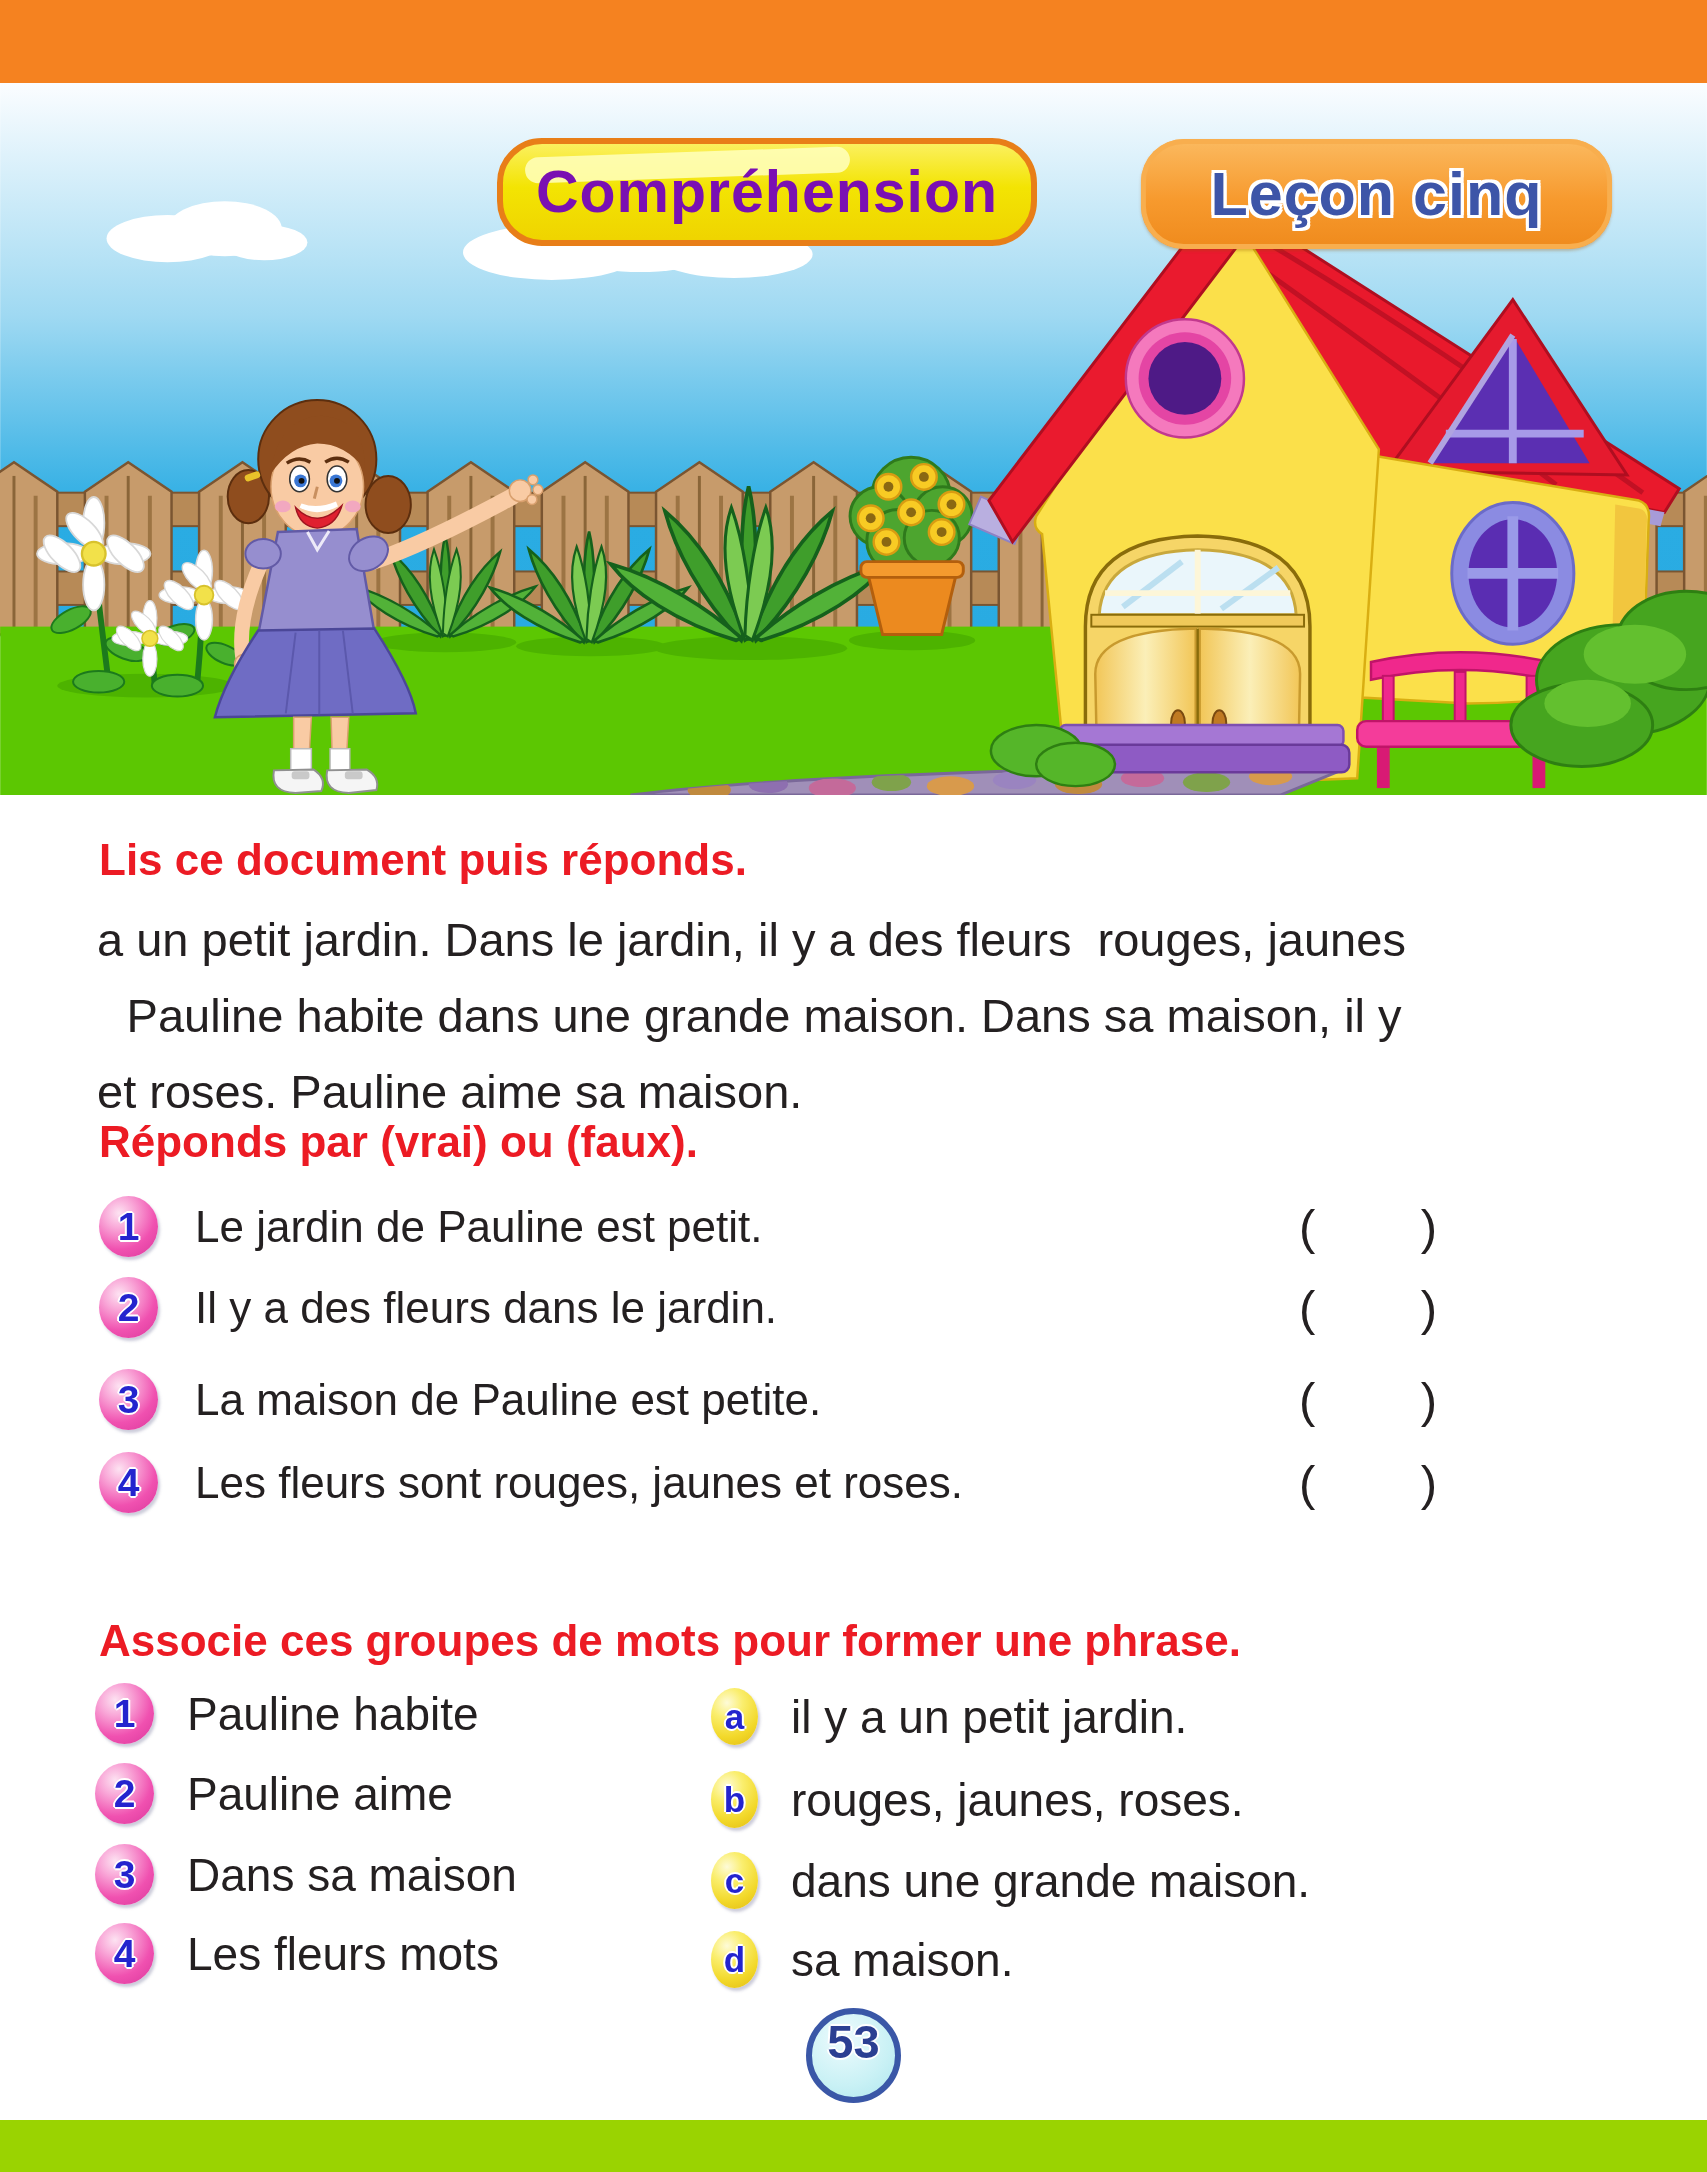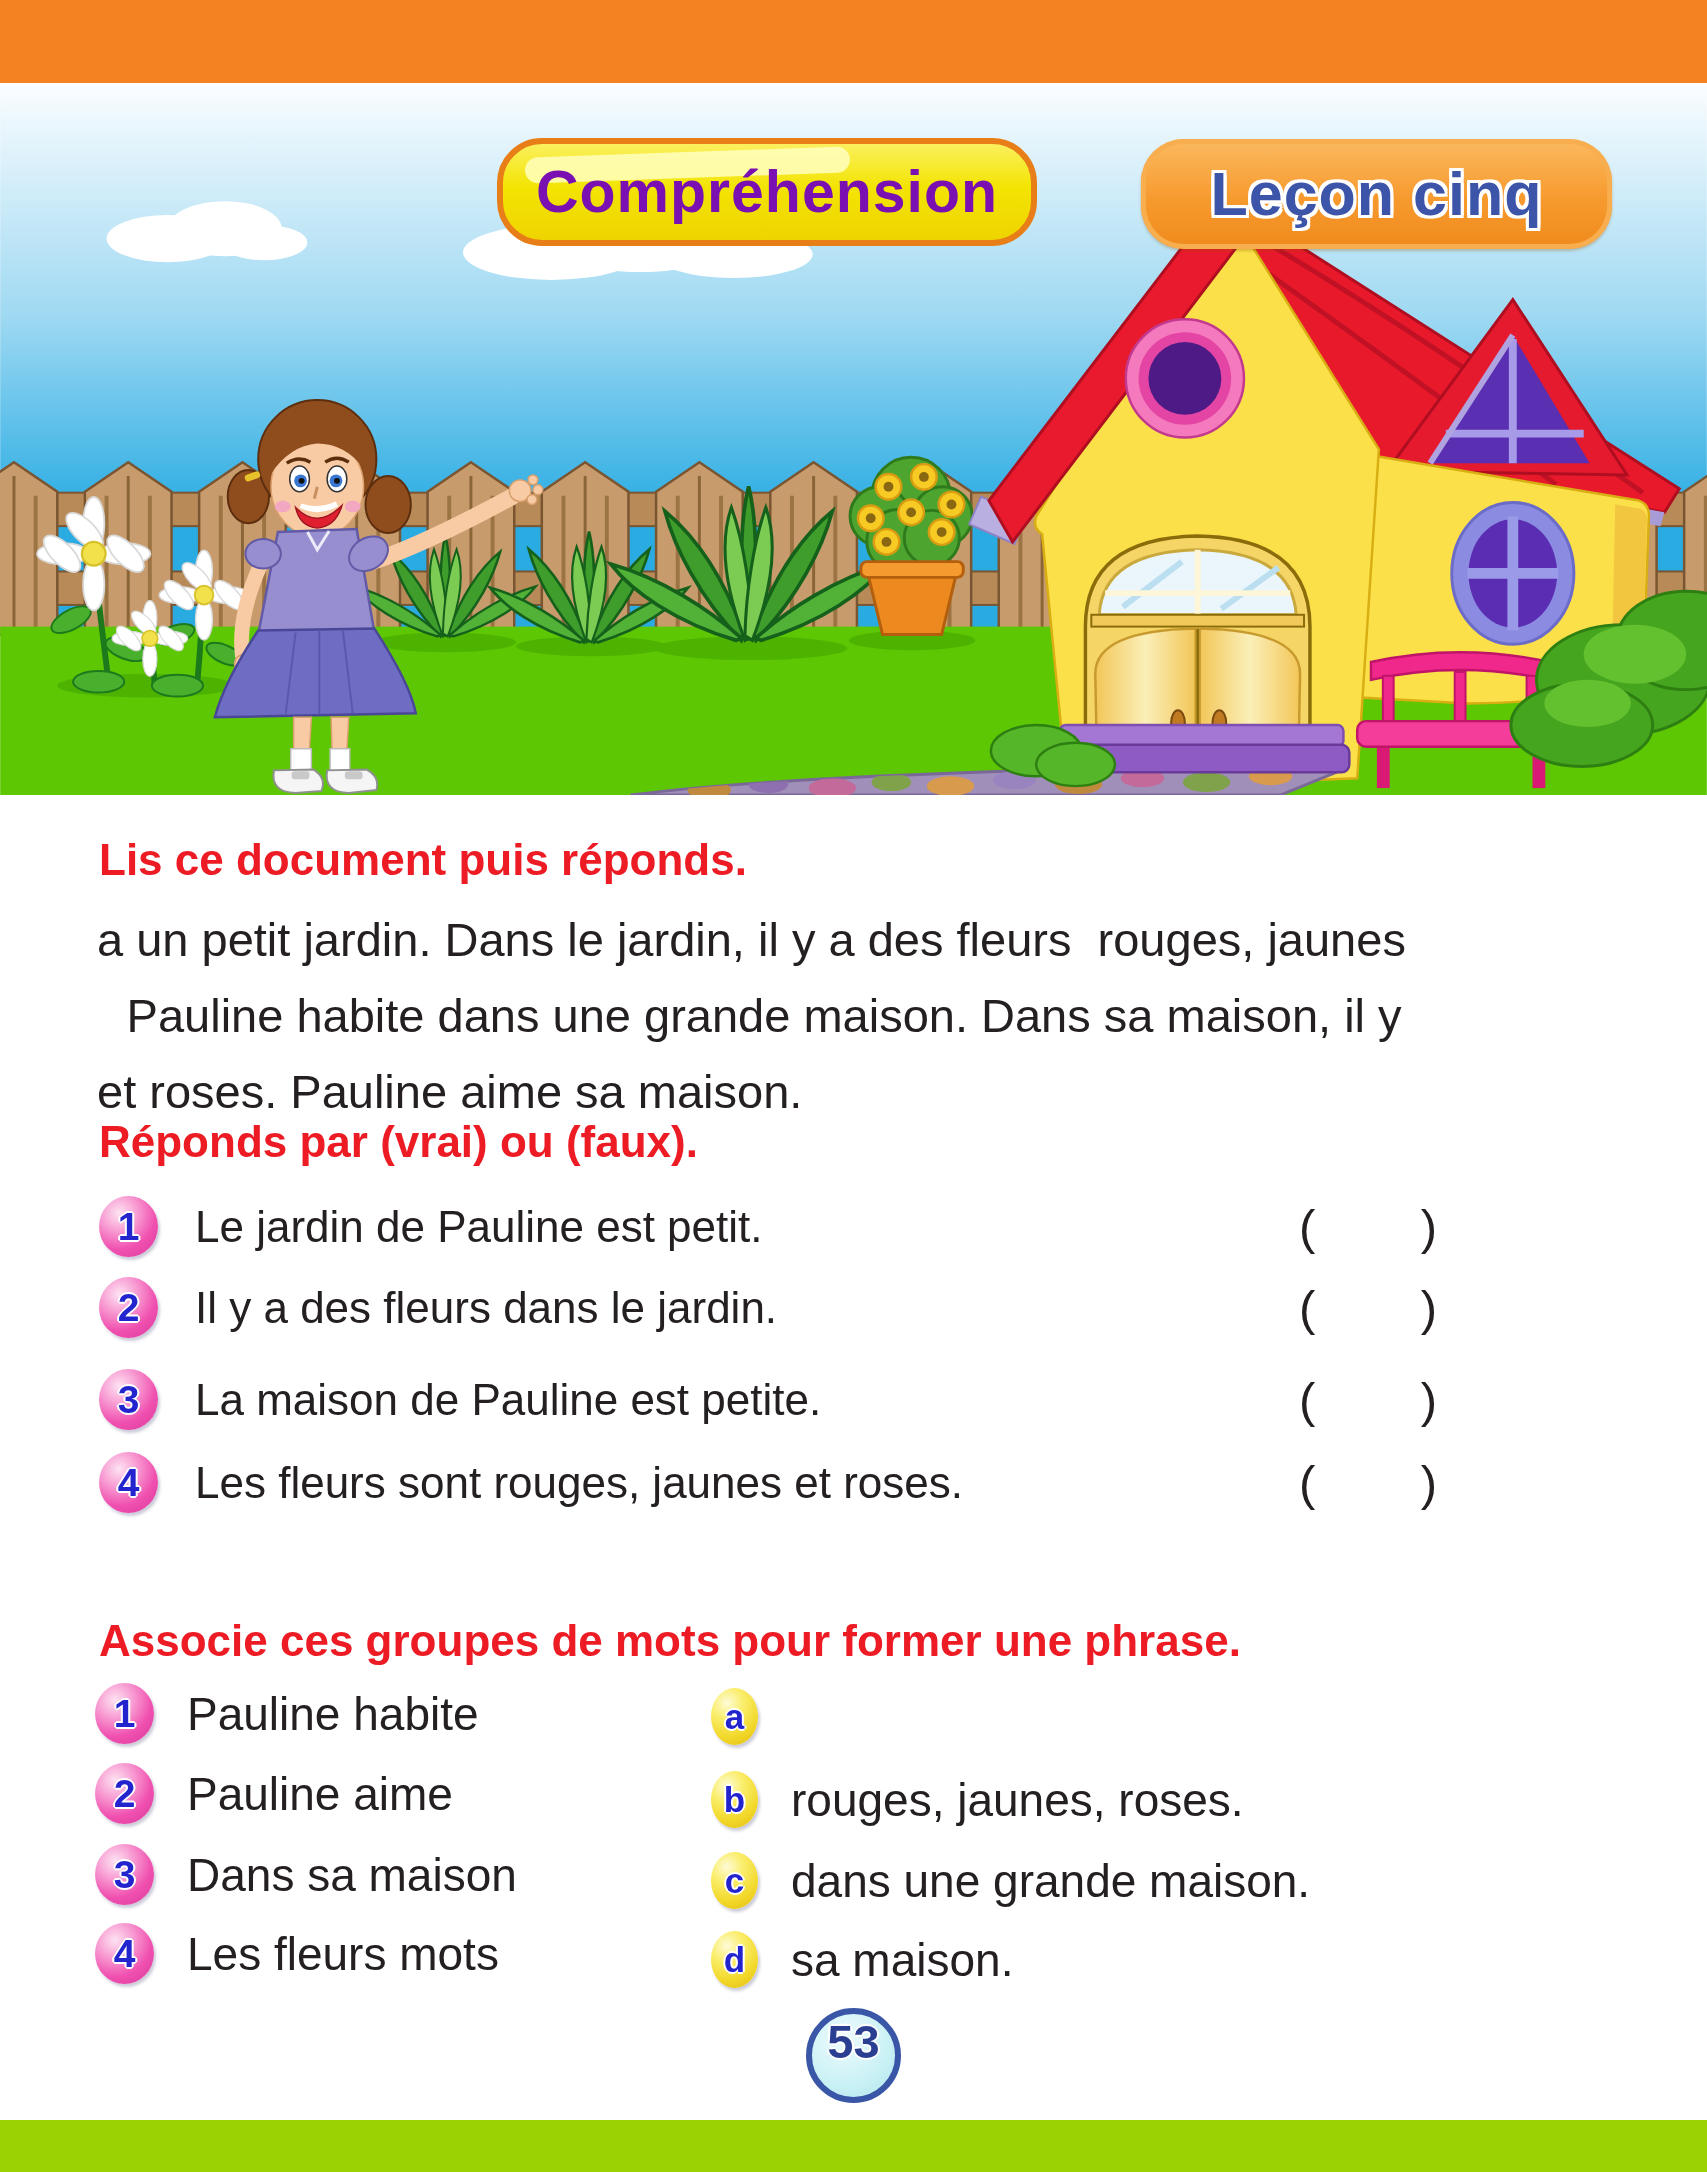--- a/index.html
+++ b/index.html
@@ -435,20 +435,21 @@
     <div class="num-badge">3</div>
     <div class="item-text">Dans sa maison</div>
   </div>
   <div class="match-row mleft" style="top:1921px;">
     <div class="num-badge">4</div>
     <div class="item-text">Les fleurs mots</div>
   </div>
 
   <div class="match-row mright" style="top:1684px;">
     <div class="letter-badge">a</div>
+    <div class="item-text">il y a un petit jardin.</div>
   </div>
   <div class="match-row mright" style="top:1767px;">
     <div class="letter-badge">b</div>
     <div class="item-text">rouges, jaunes, roses.</div>
   </div>
   <div class="match-row mright" style="top:1848px;">
     <div class="letter-badge">c</div>
     <div class="item-text">dans une grande maison.</div>
   </div>
   <div class="match-row mright" style="top:1927px;">

